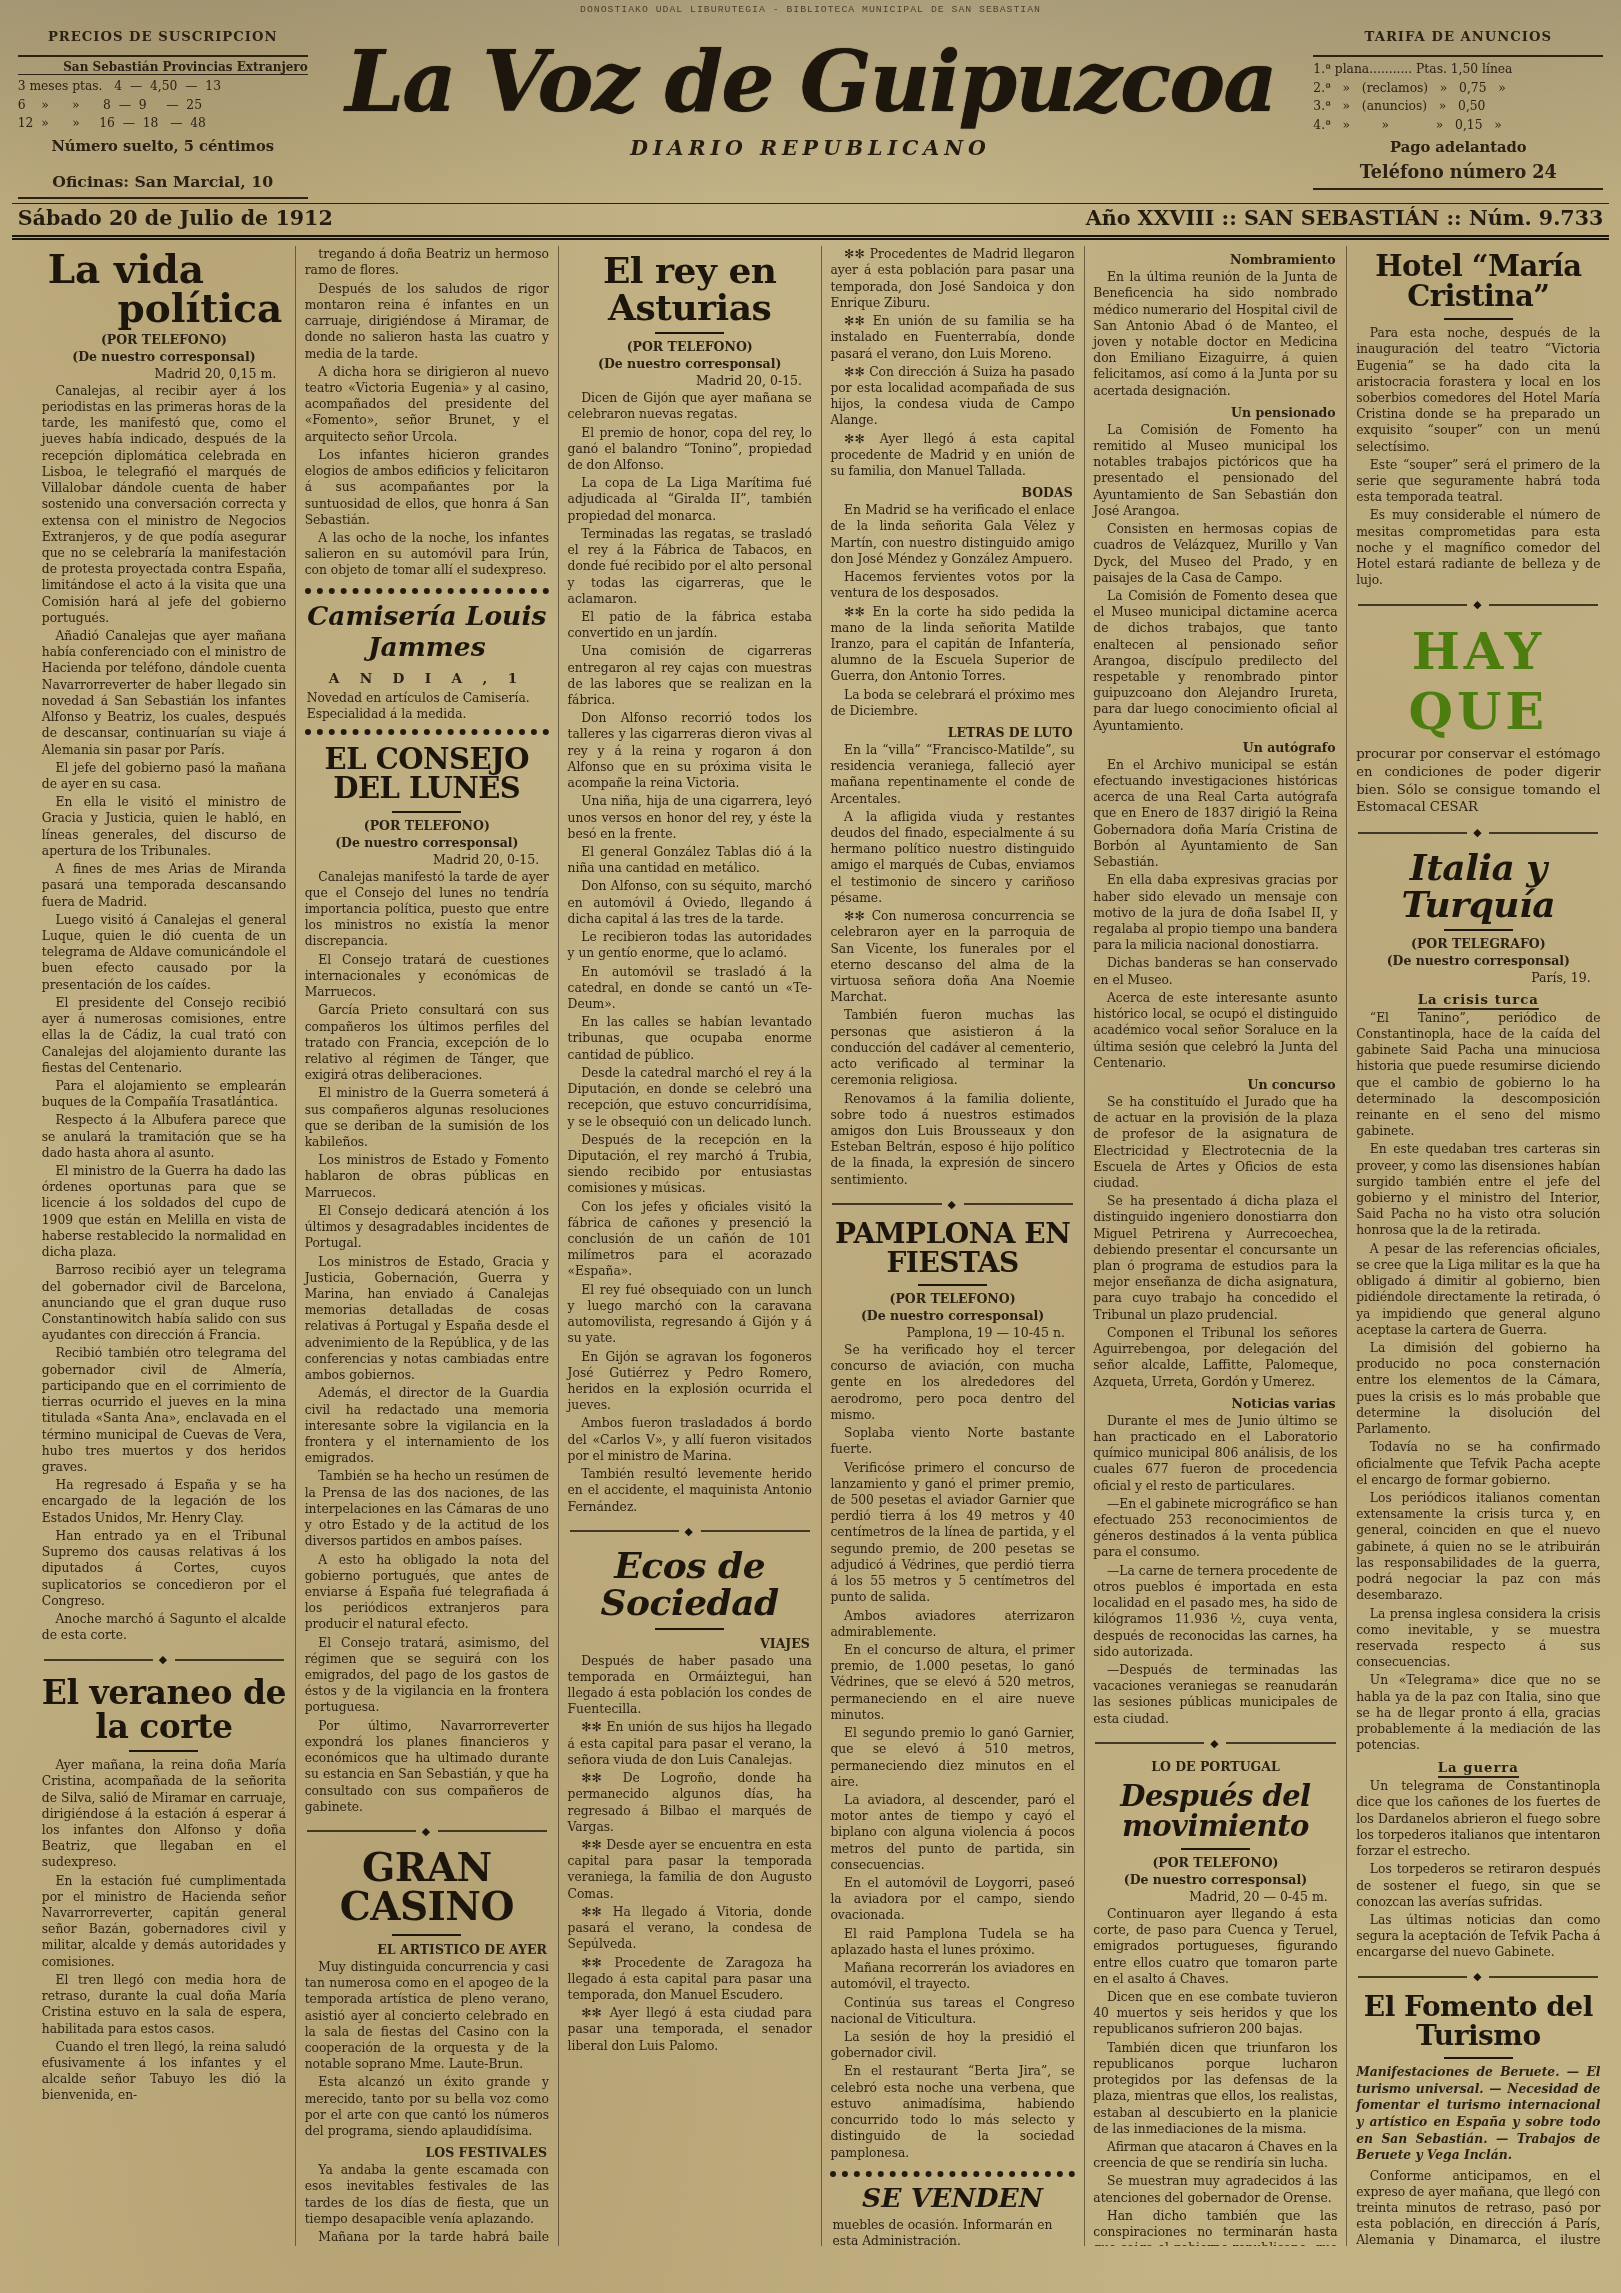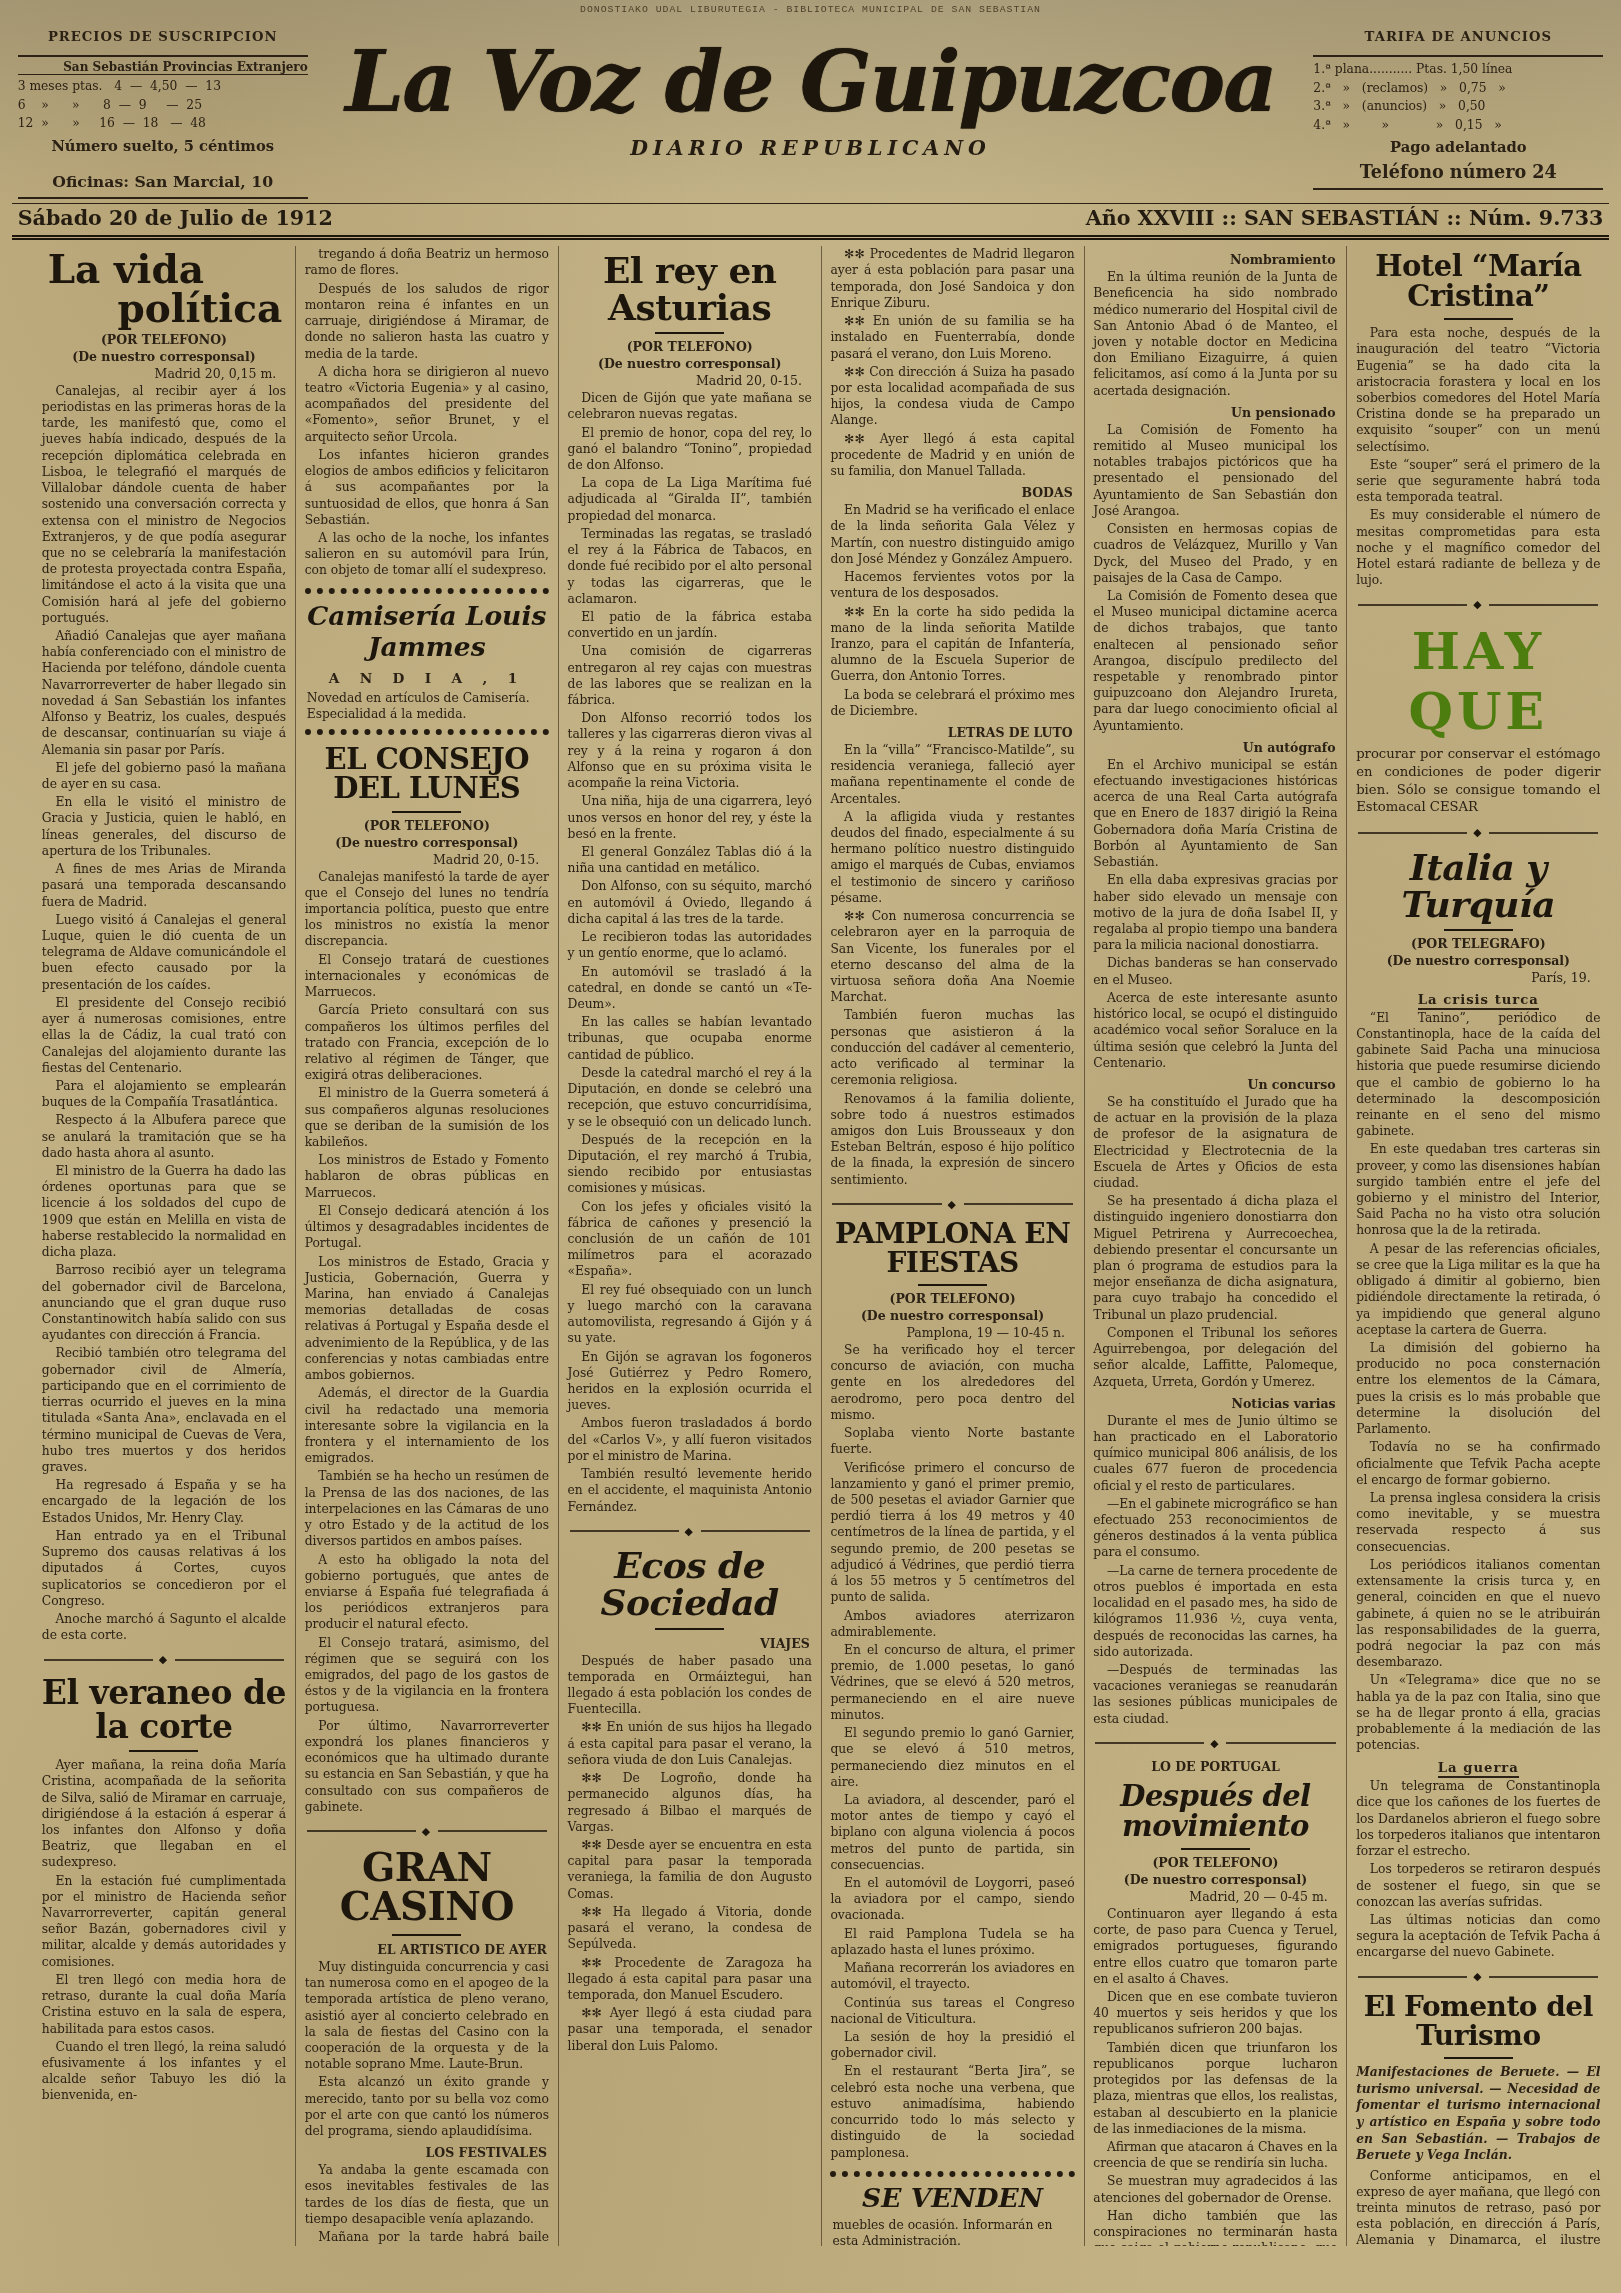--- a/index.html
+++ b/index.html
@@ -191,21 +191,21 @@
     <div class="col">
       <div class="hd">
         <div class="hd-t" style="font-size: 36px;">El rey en Asturias</div>
         <div class="hd-r"></div>
       </div>
       <div class="kick">
         <div>(POR TELEFONO)</div>
         <div>(De nuestro corresponsal)</div>
       </div>
       <div class="dl">Madrid 20, 0-15.</div>
-      <div class="p">Dicen de Gijón que yate mañana se celebraron nuevas regatas.</div>
+      <div class="p">Dicen de Gijón que ayer mañana se celebraron nuevas regatas.</div>
       <div class="p">El premio de honor, copa del rey, lo ganó el balandro “Tonino”, propiedad de don Alfonso.</div>
       <div class="p">La copa de La Liga Marítima fué adjudicada al “Giralda II”, también propiedad del monarca.</div>
       <div class="p">Terminadas las regatas, se trasladó el rey á la Fábrica de Tabacos, en donde fué recibido por el alto personal y todas las cigarreras, que le aclamaron.</div>
       <div class="p">El patio de la fábrica estaba convertido en un jardín.</div>
       <div class="p">Una comisión de cigarreras entregaron al rey cajas con muestras de las labores que se realizan en la fábrica.</div>
       <div class="p">Don Alfonso recorrió todos los talleres y las cigarreras dieron vivas al rey y á la reina y rogaron á don Alfonso que en su próxima visita le acompañe la reina Victoria.</div>
       <div class="p">Una niña, hija de una cigarrera, leyó unos versos en honor del rey, y éste la besó en la frente.</div>
       <div class="p">El general González Tablas dió á la niña una cantidad en metálico.</div>
       <div class="p">Don Alfonso, con su séquito, marchó en automóvil á Oviedo, llegando á dicha capital á las tres de la tarde.</div>
       <div class="p">Le recibieron todas las autoridades y un gentío enorme, que lo aclamó.</div>
@@ -352,22 +352,22 @@
         <div>(POR TELEGRAFO)</div>
         <div>(De nuestro corresponsal)</div>
       </div>
       <div class="dl">París, 19.</div>
       <div class="sub"><u>La crisis turca</u></div>
       <div class="p">“El Tanino”, periódico de Constantinopla, hace de la caída del gabinete Said Pacha una minuciosa historia que puede resumirse diciendo que el cambio de gobierno lo ha determinado la descomposición reinante en el seno del mismo gabinete.</div>
       <div class="p">En este quedaban tres carteras sin proveer, y como las disensiones habían surgido también entre el jefe del gobierno y el ministro del Interior, Said Pacha no ha visto otra solución honrosa que la de la retirada.</div>
       <div class="p">A pesar de las referencias oficiales, se cree que la Liga militar es la que ha obligado á dimitir al gobierno, bien pidiéndole directamente la retirada, ó ya impidiendo que general alguno aceptase la cartera de Guerra.</div>
       <div class="p">La dimisión del gobierno ha producido no poca consternación entre los elementos de la Cámara, pues la crisis es lo más probable que determine la disolución del Parlamento.</div>
       <div class="p">Todavía no se ha confirmado oficialmente que Tefvik Pacha acepte el encargo de formar gobierno.</div>
+      <div class="p">Los periódicos italianos comentan extensamente la crisis turca y, en general, coinciden en que el nuevo gabinete, á quien no se le atribuirán las responsabilidades de la guerra, podrá negociar la paz con más desembarazo.</div>
       <div class="p">La prensa inglesa considera la crisis como inevitable, y se muestra reservada respecto á sus consecuencias.</div>
-      <div class="p">Los periódicos italianos comentan extensamente la crisis turca y, en general, coinciden en que el nuevo gabinete, á quien no se le atribuirán las responsabilidades de la guerra, podrá negociar la paz con más desembarazo.</div>
       <div class="p">Un «Telegrama» dice que no se habla ya de la paz con Italia, sino que se ha de llegar pronto á ella, gracias probablemente á la mediación de las potencias.</div>
       <div class="sub"><u>La guerra</u></div>
       <div class="p">Un telegrama de Constantinopla dice que los cañones de los fuertes de los Dardanelos abrieron el fuego sobre los torpederos italianos que intentaron forzar el estrecho.</div>
       <div class="p">Los torpederos se retiraron después de sostener el fuego, sin que se conozcan las averías sufridas.</div>
       <div class="p">Las últimas noticias dan como segura la aceptación de Tefvik Pacha á encargarse del nuevo Gabinete.</div>
       <div class="deco">
         <span>◆</span>
       </div>
       <div class="hd">
         <div class="hd-t" style="font-size: 28px;">El Fomento del Turismo</div>

